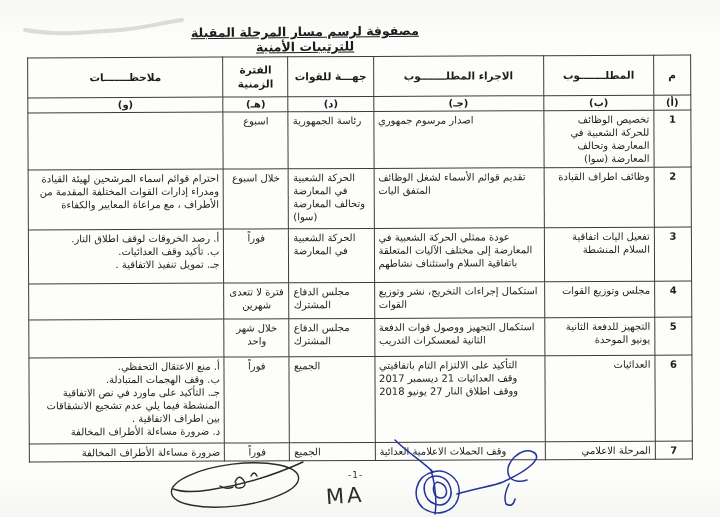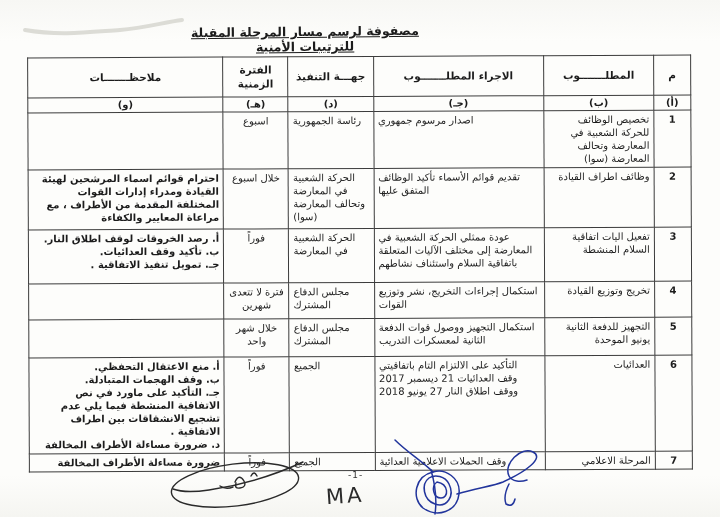--- a/index.html
+++ b/index.html
@@ -30,21 +30,21 @@
     white-space:pre-line;
     overflow:hidden;
   }
   .matrix th{font-weight:bold;vertical-align:middle;text-align:center;font-size:10.5px;}
   .letters td{text-align:center;font-weight:bold;height:14px;padding:0;}
   .c-num{text-align:center;font-weight:bold;}
   .c-subject{text-align:right;margin-left:12px;}
   .c-action{text-align:left;}
   .c-exec{text-align:left;}
   .c-period{text-align:center;}
-  .c-notes{text-align:right;font-weight:bold;}
+  .c-notes{text-align:right;}
   .sig{position:absolute;}
   .page-num{
     position:absolute;top:470px;left:348px;
     font-size:9px;color:#333;letter-spacing:1px;
   }
   .initials{
     position:absolute;top:484px;left:326px;
     font-size:21px;color:#2b2b2b;
     transform:rotate(-4deg);letter-spacing:3px;
     font-family:"DejaVu Sans", sans-serif;
@@ -68,21 +68,21 @@
       <col style="width:170px">
     <col style="width:85px">
       <col style="width:65px">
       <col style="width:195px">
   </colgroup>
   <tbody>
       <tr style="height:40px">
     <th>م</th>
     <th>المطلـــــــوب</th>
     <th>الاجراء المطلـــــــوب</th>
-    <th>جهـــة التنفيذ</th>
+    <th>جهـــة للقوات</th>
     <th>الفترة الزمنية</th>
     <th>ملاحظـــــــات</th>
   </tr>
   <tr class="letters">
     <td>(أ)</td>
     <td>(ب)</td>
     <td>(جـ)</td>
     <td>(د)</td>
     <td>(هـ)</td>
     <td>(و)</td>
@@ -91,38 +91,38 @@
     <td class="c-num">1</td>
     <td class="c-subject">تخصيص الوظائف للحركة الشعبية في المعارضة وتحالف المعارضة (سوا)</td>
     <td class="c-action">اصدار مرسوم جمهوري</td>
     <td class="c-exec">رئاسة الجمهورية</td>
     <td class="c-period">اسبوع</td>
     <td class="c-notes"></td>
   </tr>
   <tr style="height:60px">
     <td class="c-num">2</td>
     <td class="c-subject">وظائف اطراف القيادة</td>
-    <td class="c-action">تقديم قوائم الأسماء تأكيد الوظائف المتفق عليها</td>
+    <td class="c-action">تقديم قوائم الأسماء لشغل الوظائف المتفق اليات</td>
     <td class="c-exec">الحركة الشعبية في المعارضة وتحالف المعارضة (سوا)</td>
     <td class="c-period">خلال اسبوع</td>
     <td class="c-notes">احترام قوائم اسماء المرشحين لهيئة القيادة ومدراء إدارات القوات المختلفة المقدمة من الأطراف ، مع مراعاة المعايير والكفاءة</td>
   </tr>
   <tr style="height:54px">
     <td class="c-num">3</td>
     <td class="c-subject">تفعيل اليات اتفاقية السلام المنشطة</td>
     <td class="c-action">عودة ممثلي الحركة الشعبية في المعارضة إلى مختلف الآليات المتعلقة باتفاقية السلام واستئناف نشاطهم</td>
     <td class="c-exec">الحركة الشعبية في المعارضة</td>
     <td class="c-period">فوراً</td>
     <td class="c-notes">أ.  رصد الخروقات لوقف اطلاق النار.
 ب. تأكيد وقف العدائيات.
 جـ. تمويل تنفيذ الاتفاقية .</td>
   </tr>
   <tr style="height:36px">
     <td class="c-num">4</td>
-    <td class="c-subject">تخريج وتوزيع القيادة</td>
+    <td class="c-subject">مجلس وتوزيع القوات</td>
     <td class="c-action">استكمال إجراءات التخريج، نشر وتوزيع القوات</td>
     <td class="c-exec">مجلس الدفاع المشترك</td>
     <td class="c-period">فترة لا تتعدى شهرين</td>
     <td class="c-notes"></td>
   </tr>
   <tr style="height:38px">
     <td class="c-num">5</td>
     <td class="c-subject">التجهيز للدفعة الثانية يونيو الموحدة</td>
     <td class="c-action">استكمال التجهيز ووصول قوات الدفعة الثانية لمعسكرات التدريب</td>
     <td class="c-exec">مجلس الدفاع المشترك</td>

